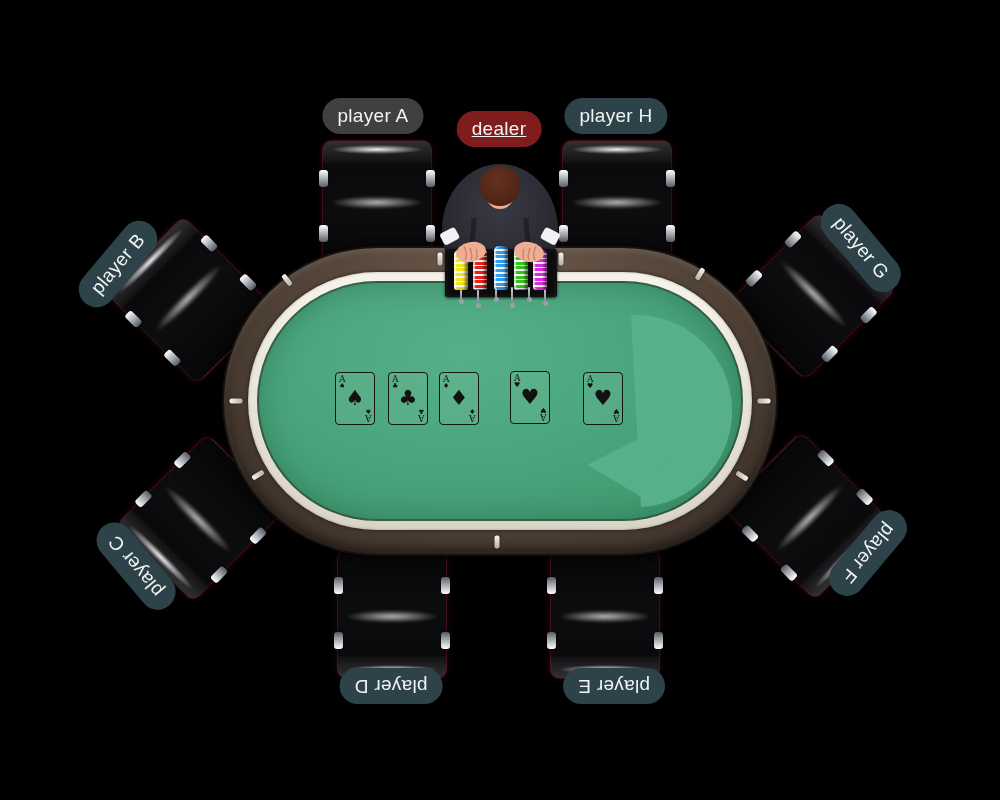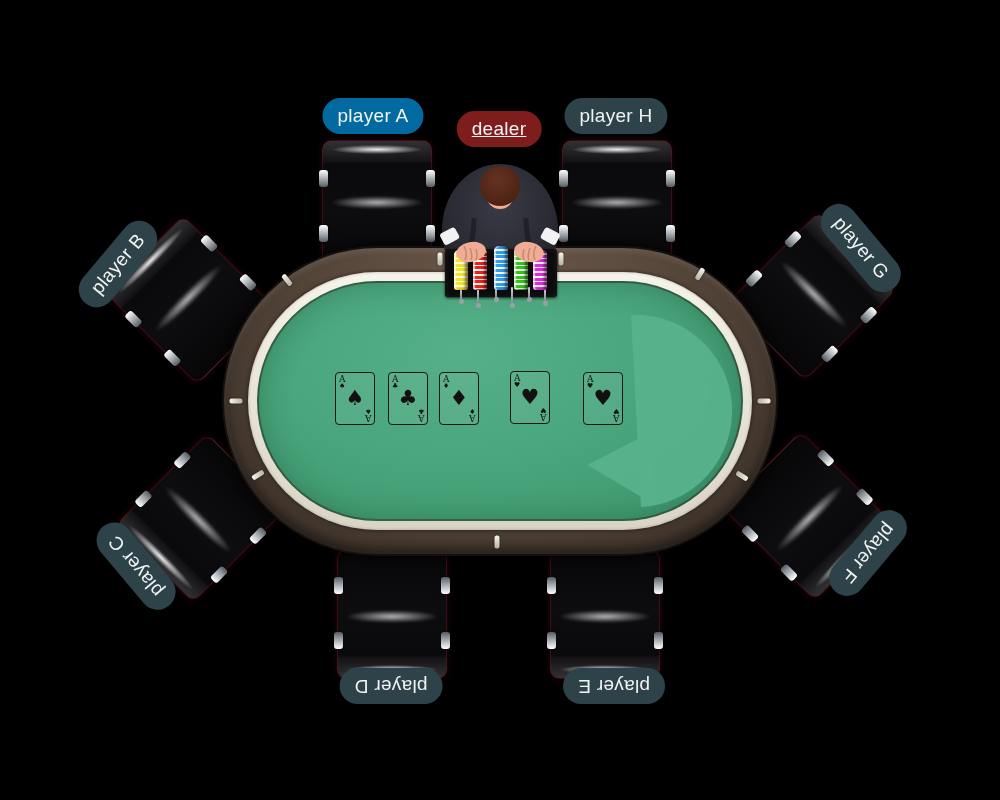--- a/index.html
+++ b/index.html
@@ -273,21 +273,21 @@
     <ellipse cx="31" cy="102" rx="15" ry="10" fill="#efad94" transform="rotate(-10 31 102)"></ellipse>
     <ellipse cx="89" cy="102" rx="15" ry="10" fill="#efad94" transform="rotate(10 89 102)"></ellipse>
     <path d="M24,96 q4,8 1,14 M30,98 q3,8 1,12 M36,99 q2,7 0,11" stroke="#c9846c" stroke-width="1.4" fill="none"></path>
     <path d="M96,96 q-4,8 -1,14 M90,98 q-3,8 -1,12 M84,99 q-2,7 0,11" stroke="#c9846c" stroke-width="1.4" fill="none"></path>
     <ellipse cx="60" cy="47" rx="13" ry="12" fill="#efad94"></ellipse>
     <circle cx="60" cy="36" r="20" fill="url(#hairGrad)"></circle>
   </svg>
 
   <div id="badge-layer">
       <div class="badge" style="left: 499px; top: 129px; --rot: 0deg; background: #7f1d1d; text-decoration: underline;"><span>dealer</span></div>
-      <div class="badge" style="left: 373px; top: 116px; --rot: 0deg; background: #0369a1;"><span>player A</span></div>
+      <div class="badge" style="left: 373px; top: 116px; --rot: 0deg; background: #404040;"><span>player A</span></div>
       <div class="badge" style="left: 118px; top: 264px; --rot: -50deg; background: rgb(45, 67, 73);"><span>player B</span></div>
       <div class="badge" style="left: 136px; top: 566px; --rot: -130deg; background: rgb(45, 67, 73);"><span>player C</span></div>
       <div class="badge" style="left: 391px; top: 686px; --rot: 180deg; background: rgb(45, 67, 73);"><span>player D</span></div>
       <div class="badge" style="left: 614px; top: 686px; --rot: 180deg; background: rgb(45, 67, 73);"><span>player E</span></div>
       <div class="badge" style="left: 868px; top: 553px; --rot: 130deg; background: rgb(45, 67, 73);"><span>player F</span></div>
       <div class="badge" style="left: 861px; top: 248px; --rot: 50deg; background: rgb(45, 67, 73);"><span>player G</span></div>
       <div class="badge" style="left: 616px; top: 116px; --rot: 0deg; background: rgb(45, 67, 73);"><span>player H</span></div>
     </div>
 
 </div>

